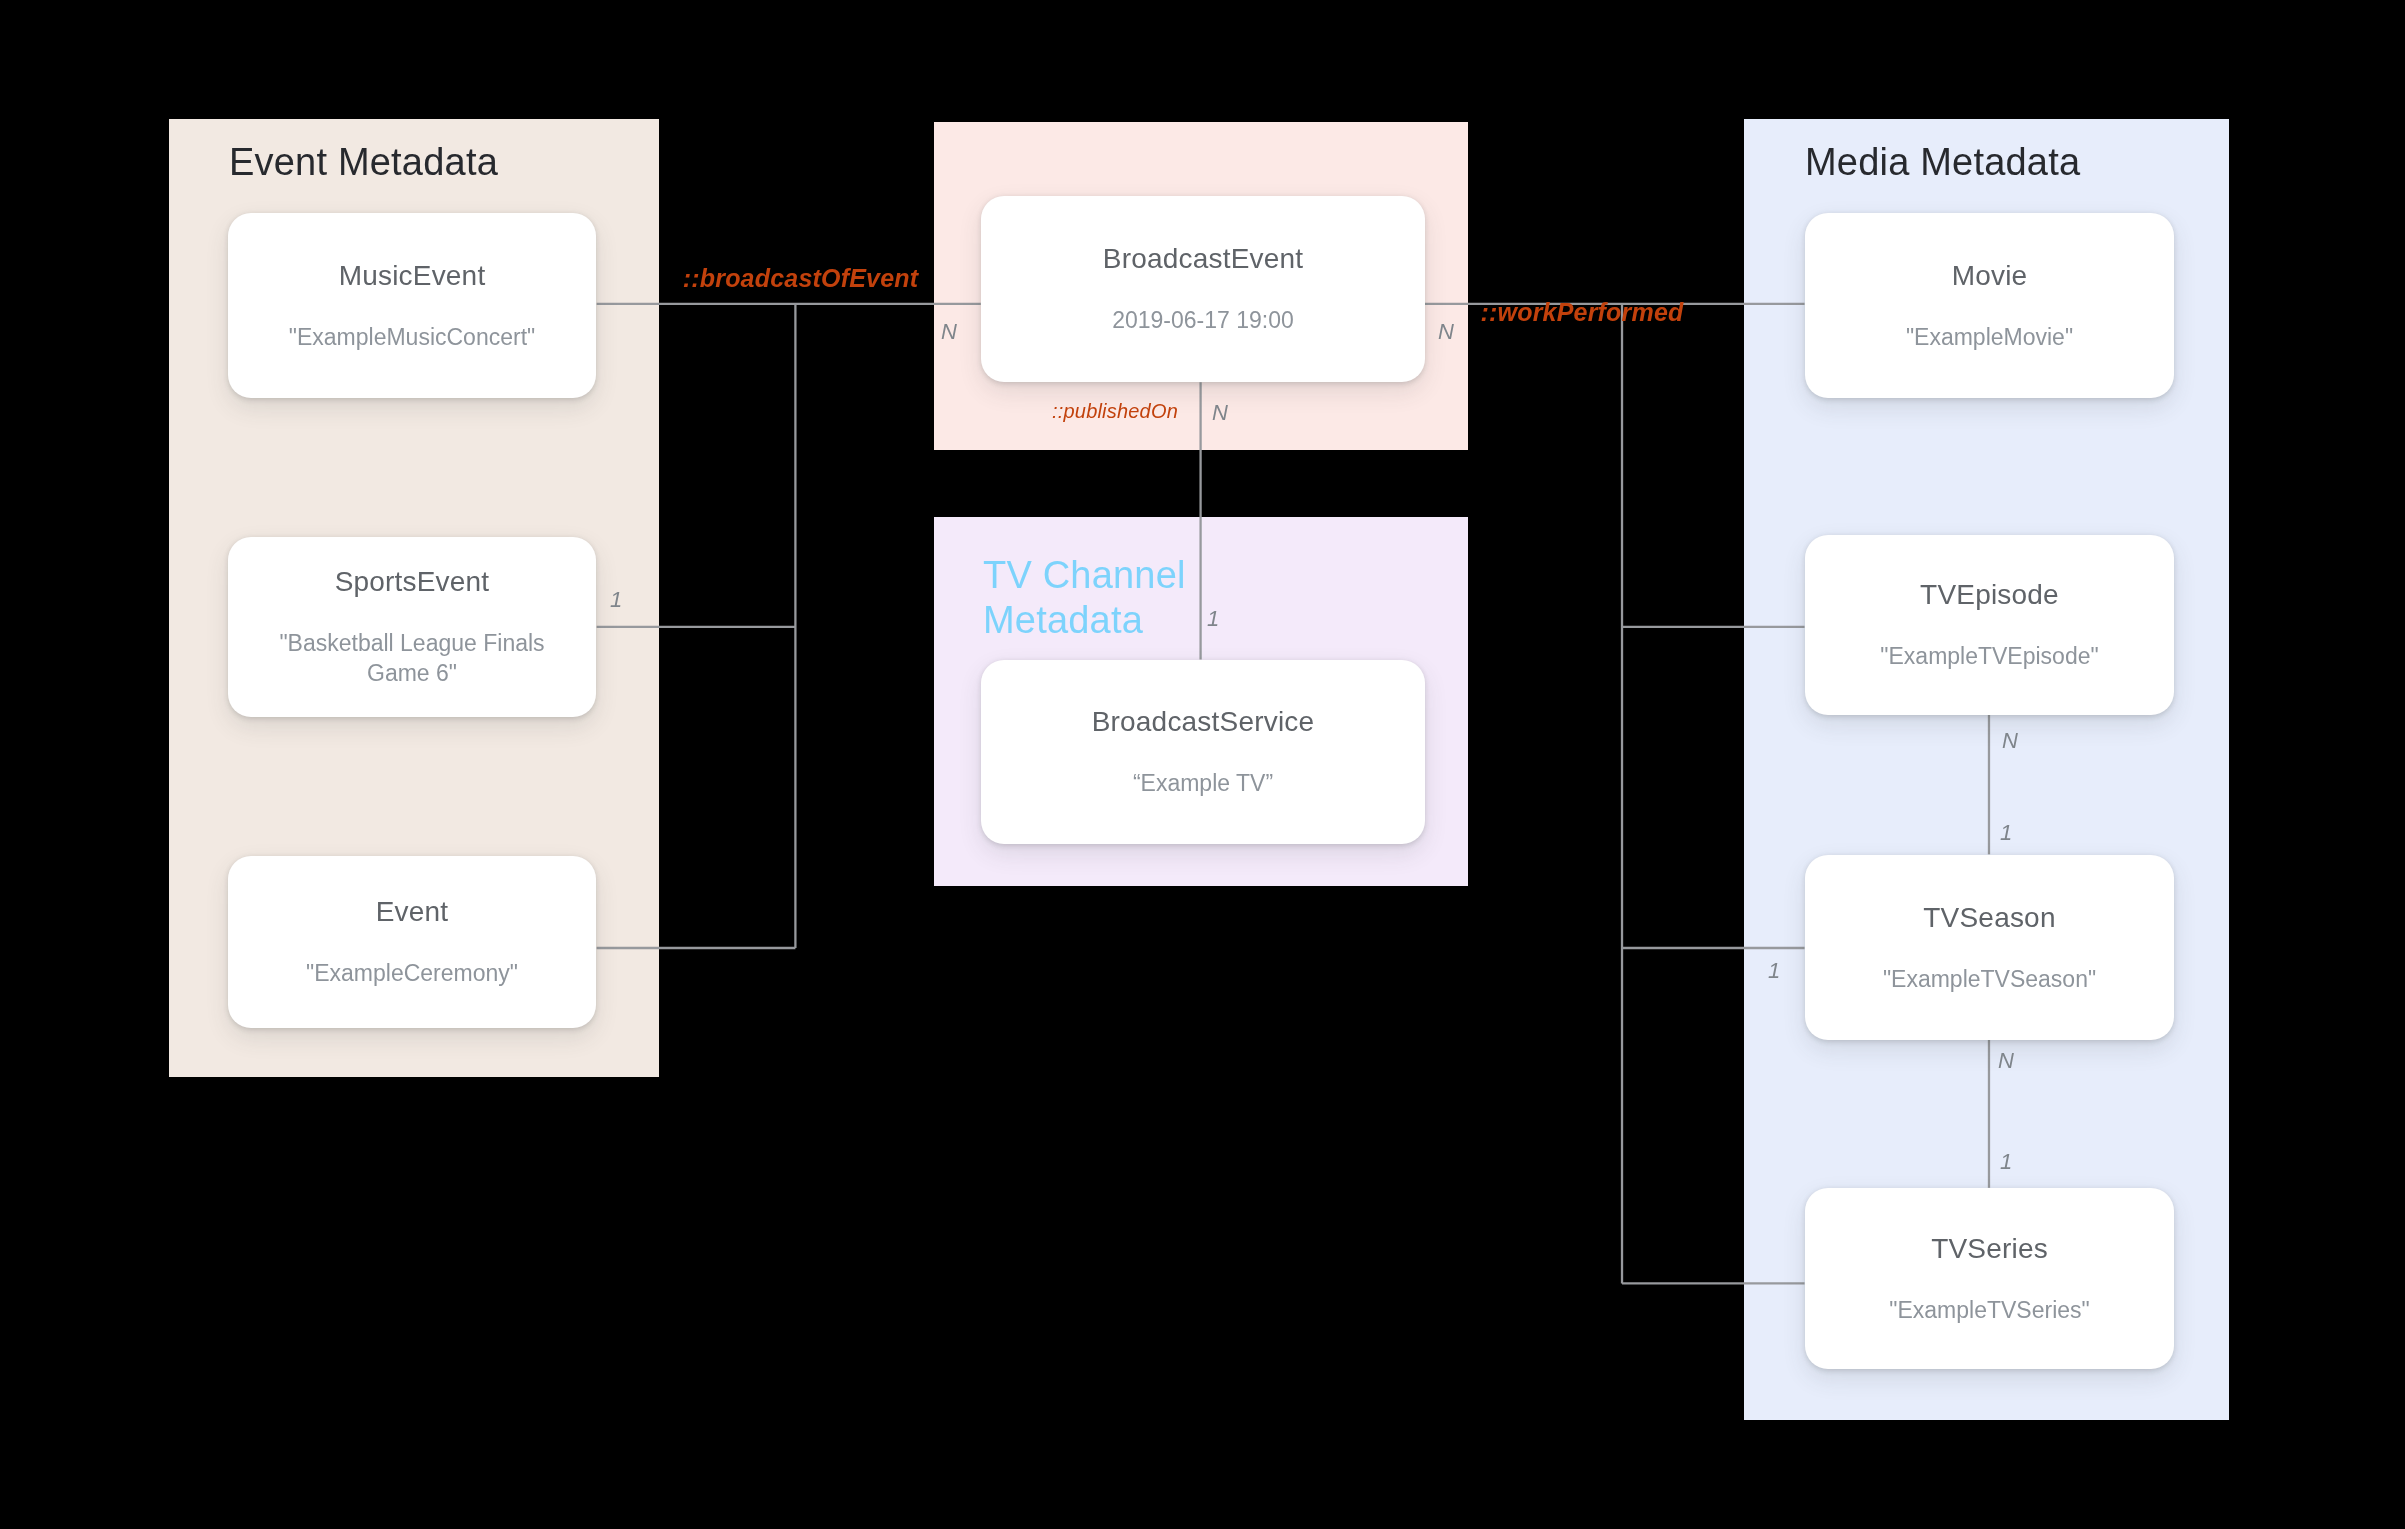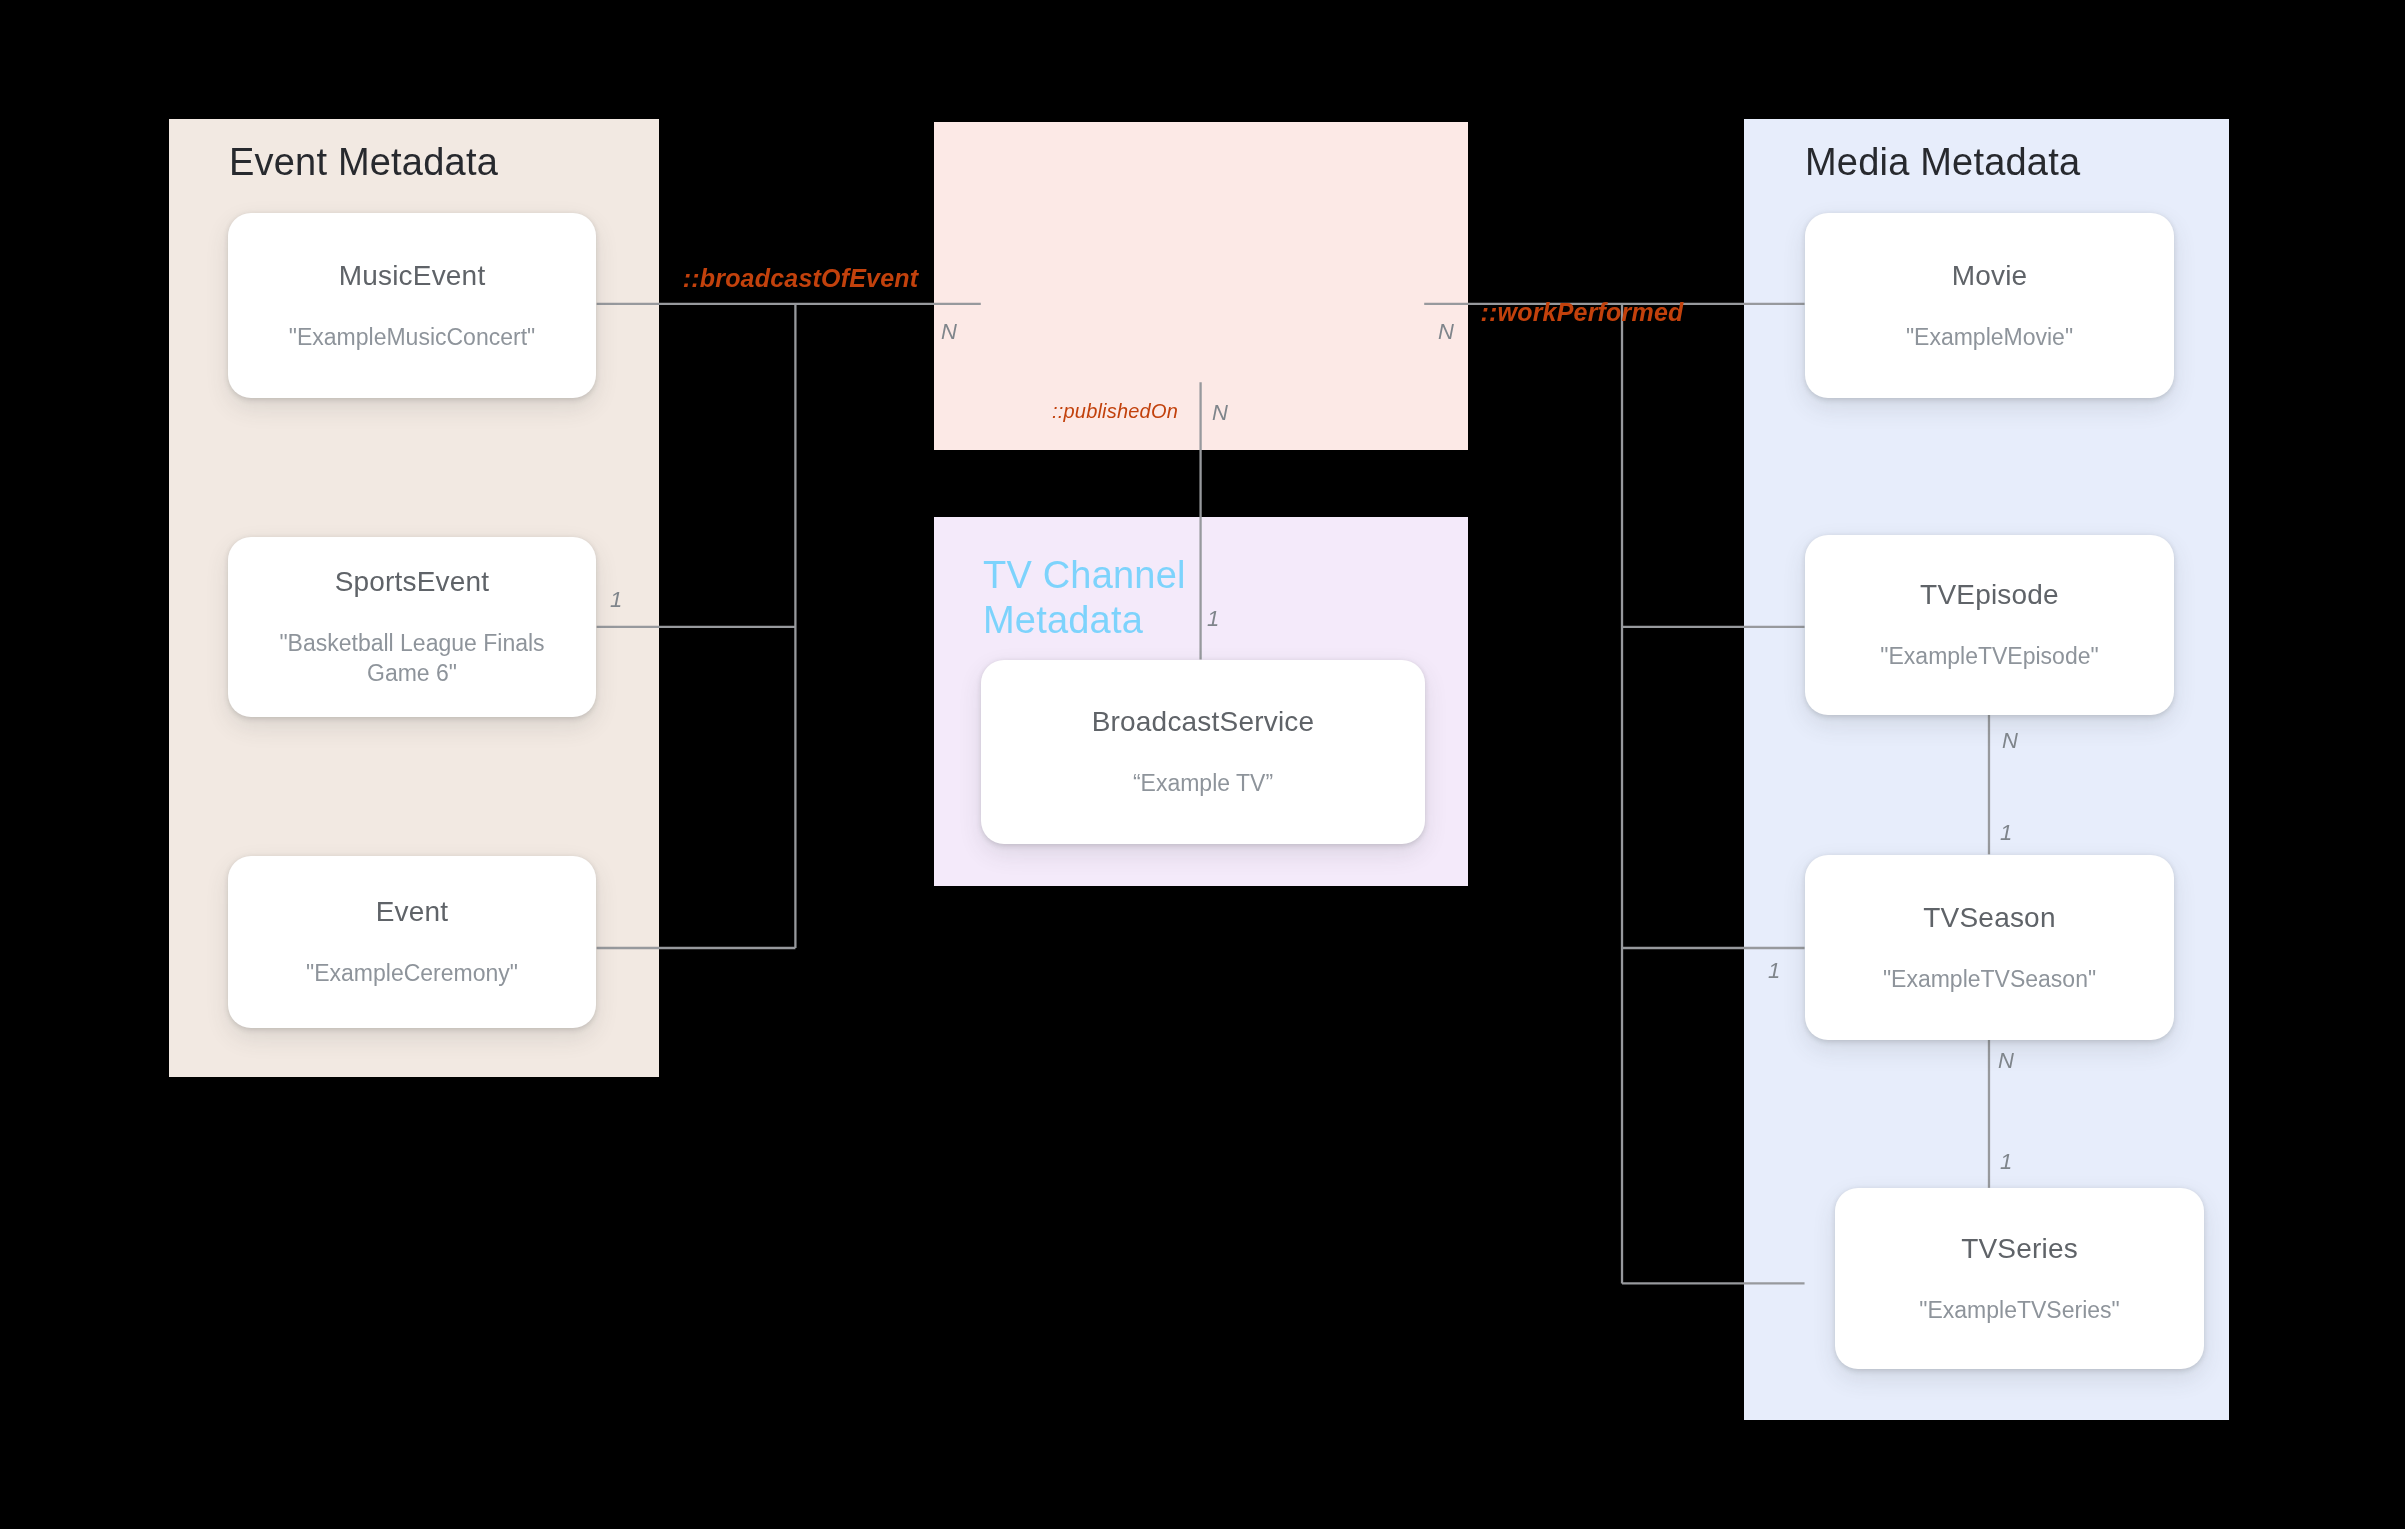--- a/index.html
+++ b/index.html
@@ -51,21 +51,21 @@
   .card-subtitle { font-size: 23px; color: #8E949B; line-height: 30px; max-width: 321px; }
 
   .card-music-event       { left: 228px;  top: 213px;  width: 368px; height: 185px; }
   .card-sports-event      { left: 228px;  top: 537px;  width: 368px; height: 180px; }
   .card-event             { left: 228px;  top: 856px;  width: 368px; height: 172px; }
   .card-broadcast-event   { left: 981px; top: 196px;  width: 444px; height: 186px; }
   .card-broadcast-service { left: 981px; top: 660px;  width: 444px; height: 184px; }
   .card-movie             { left: 1805px; top: 213px;  width: 369px; height: 185px; }
   .card-tv-episode        { left: 1805px; top: 535px;  width: 369px; height: 180px; }
   .card-tv-season         { left: 1805px; top: 855px;  width: 369px; height: 185px; }
-  .card-tv-series         { left: 1805px; top: 1188px; width: 369px; height: 181px; margin-left: 30px; }
+  .card-tv-series         { left: 1805px; top: 1188px; width: 369px; height: 181px; }
 
   .edge-label {
     position: absolute;
     z-index: 4;
     font-style: italic;
     color: #c2410c;
     font-size: 25px;
     font-weight: 700;
     letter-spacing: 0.2px;
   }
@@ -128,20 +128,24 @@
     <div class="card-subtitle">"ExampleMusicConcert"</div>
   </div>
   <div class="card card-sports-event">
     <div class="card-title">SportsEvent</div>
     <div class="card-subtitle">"Basketball League Finals Game 6"</div>
   </div>
   <div class="card card-event">
     <div class="card-title">Event</div>
     <div class="card-subtitle">"ExampleCeremony"</div>
   </div>
+  <div class="card card-broadcast-event">
+    <div class="card-title">BroadcastEvent</div>
+    <div class="card-subtitle">2019-06-17 19:00</div>
+  </div>
   <div class="card card-broadcast-service">
     <div class="card-title">BroadcastService</div>
     <div class="card-subtitle">“Example TV”</div>
   </div>
   <div class="card card-movie">
     <div class="card-title">Movie</div>
     <div class="card-subtitle">"ExampleMovie"</div>
   </div>
   <div class="card card-tv-episode">
     <div class="card-title">TVEpisode</div>

